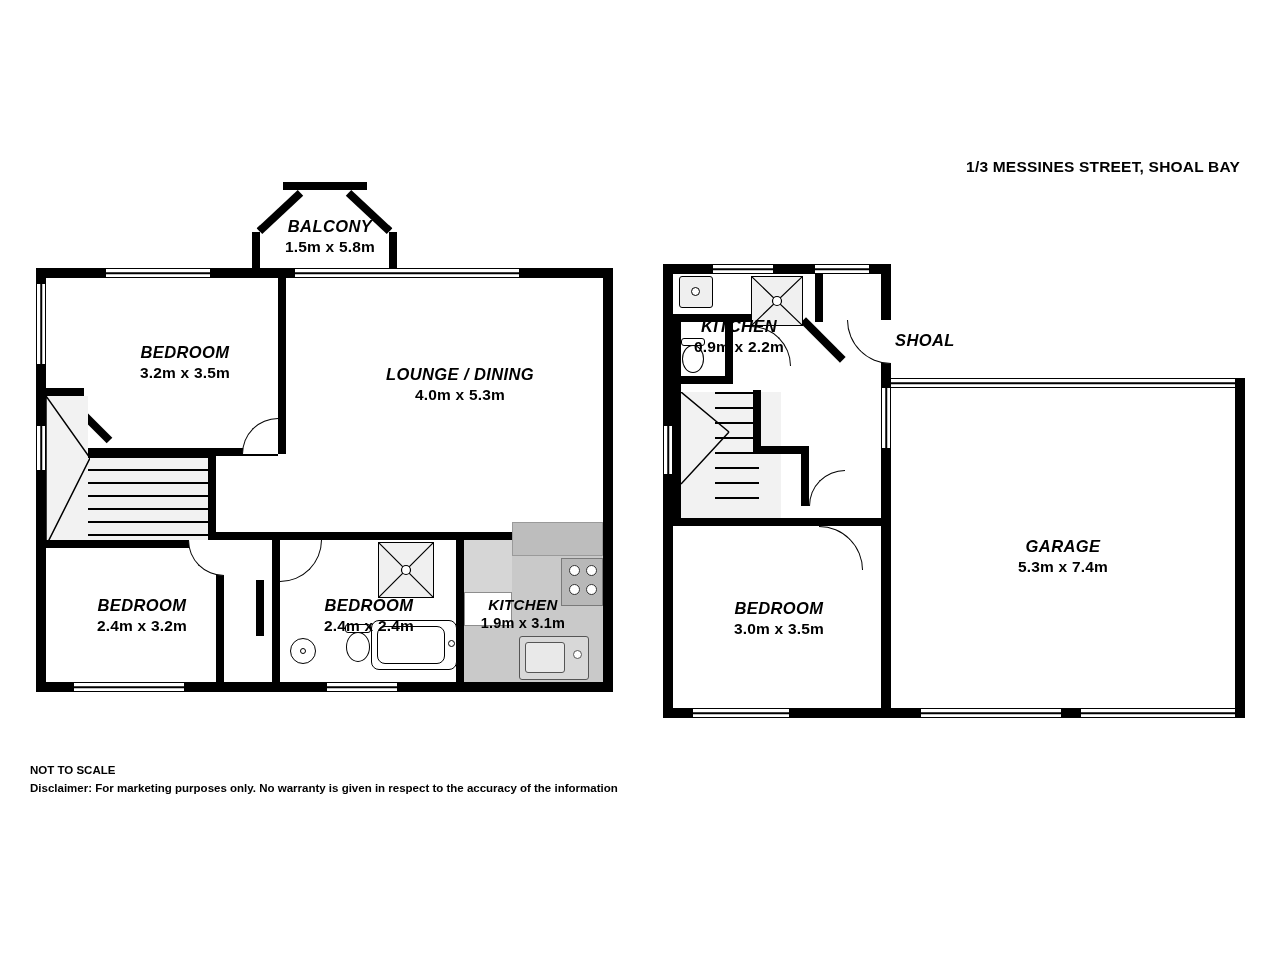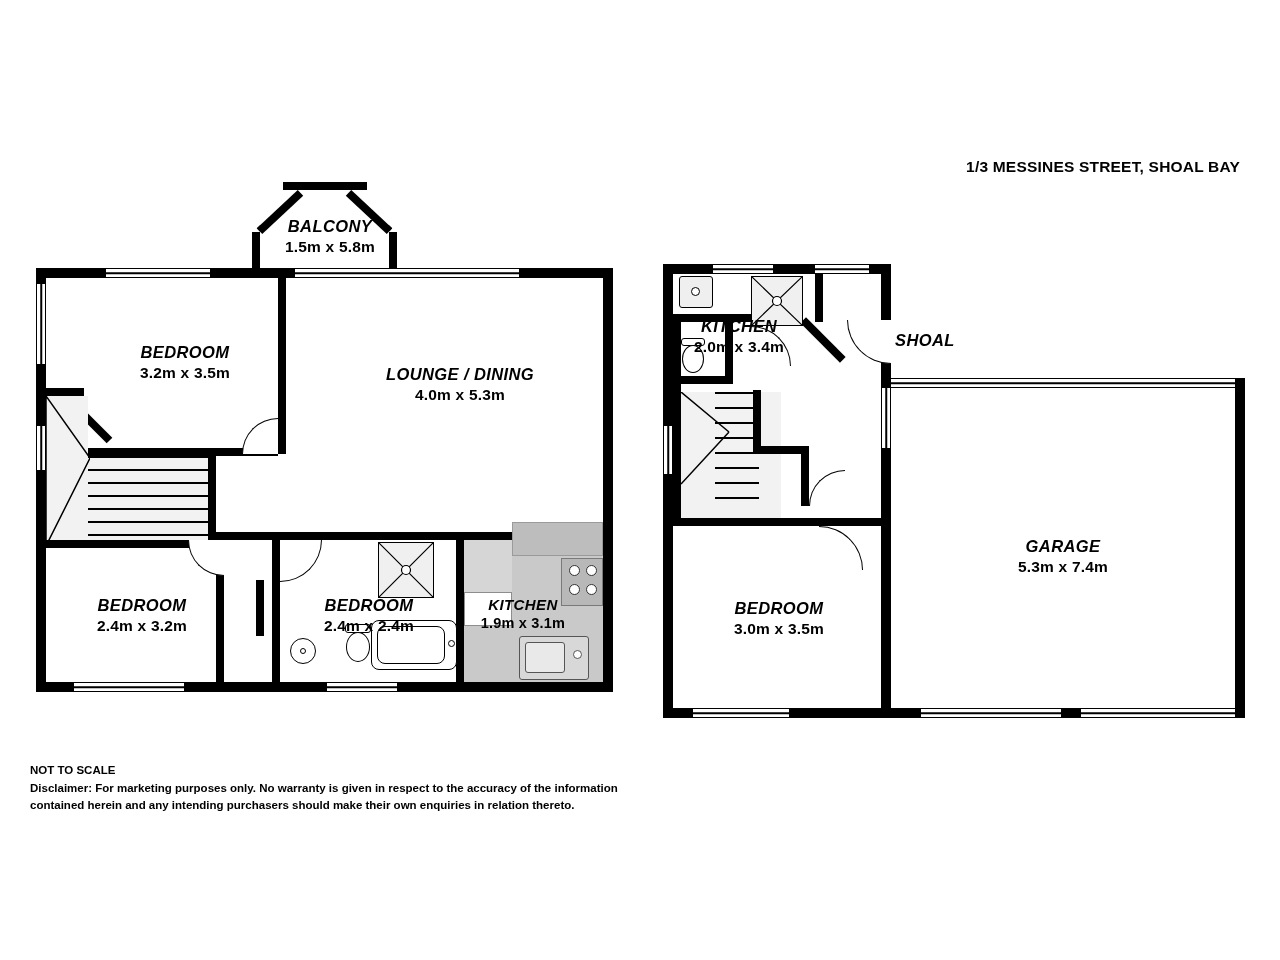--- a/index.html
+++ b/index.html
@@ -344,37 +344,36 @@
     <div class="abs wall" style="left:580px; top:198px; width:10px; height:340px;"></div>
     <div class="abs wall" style="left:226px; top:528px; width:40px; height:10px;"></div>
     <div class="abs window h" style="left:266px; top:528px; width:140px; height:10px;"></div>
     <div class="abs wall" style="left:406px; top:528px; width:20px; height:10px;"></div>
     <div class="abs window h" style="left:426px; top:528px; width:154px; height:10px;"></div>
 
     <div class="abs window v" style="left:226px; top:208px; width:10px; height:60px;"></div>
 
     <div class="abs room-label" style="left:84px; top:136px; transform:translateX(-50%);">
       <span class="nm">KITCHEN</span>
-      <span class="dm">2.0m x 3.4m</span>
+      <span class="dm">0.9m x 2.2m</span>
     </div>
 
     <div class="abs room-label" style="left:240px; top:150px;">
       <span class="nm">SHOAL</span>
     </div>
 
     <div class="abs room-label" style="left:408px; top:356px; transform:translateX(-50%);">
       <span class="nm">GARAGE</span>
       <span class="dm">5.3m x 7.4m</span>
     </div>
 
     <div class="abs room-label" style="left:124px; top:418px; transform:translateX(-50%);">
       <span class="nm">BEDROOM</span>
       <span class="dm">3.0m x 3.5m</span>
     </div>
   </div>
 
   <div class="abs" id="footer">
     <span class="nts">NOT TO SCALE</span>
     <span class="disc">Disclaimer: For marketing purposes only.  No warranty is given in respect to the accuracy of the information</span>
-    <span class="disc">contained herein and any intending purchasers should make their own enquiries in relation thereto.</span>
   </div>
 
 </div>
 
 </body></html>

